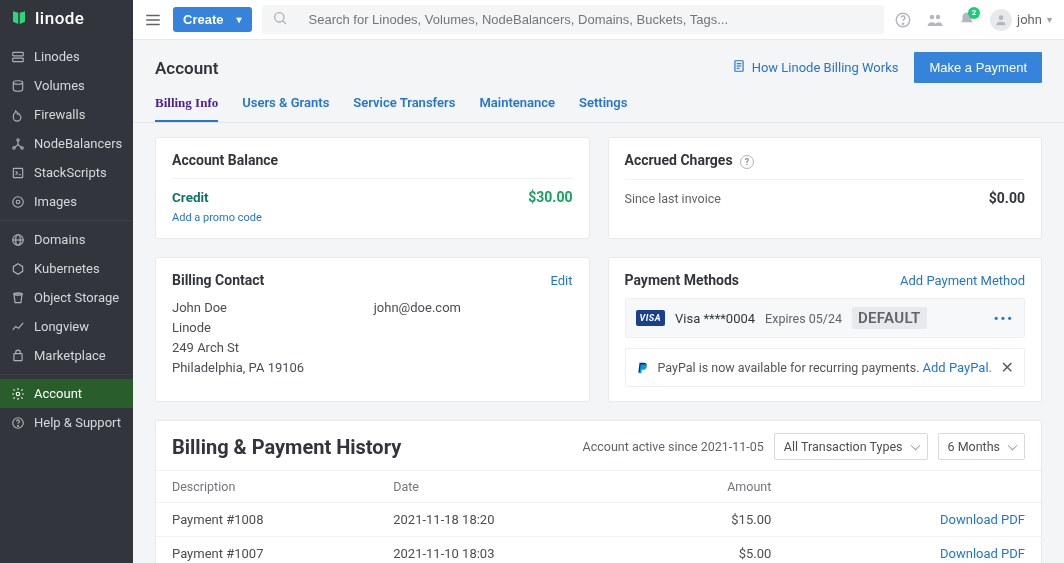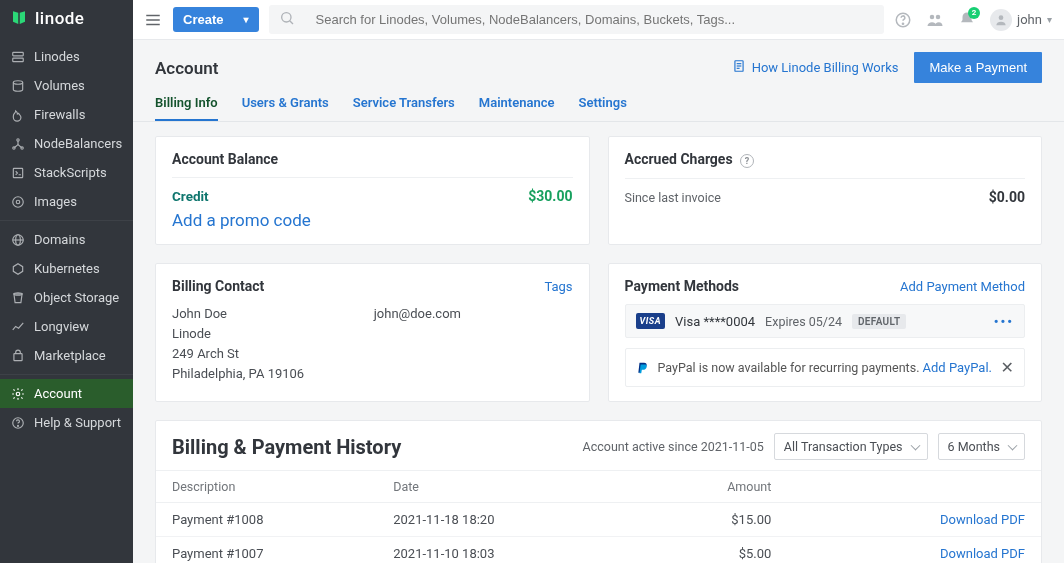--- a/index.html
+++ b/index.html
@@ -17,64 +17,64 @@
   .nav-item.active { background: #2a5d2c; color: #fff; }
   .nav-icon { width: 15px; height: 15px; display: flex; align-items: center; justify-content: center; opacity: 0.75; }
   .nav-item.active .nav-icon { opacity: 1; }
 
   
   .main { flex: 1; display: flex; flex-direction: column; background: #f4f5f6; }
 
   
   .topbar { display: flex; align-items: center; gap: 10px; padding: 5px 12px 5px 10px; background: #fff; border-bottom: 1px solid #e7e9ec; }
   .hamburger { width: 20px; height: 20px; display: flex; align-items: center; justify-content: center; cursor: pointer; color: #606469; }
-  .create-btn { background: #3683dc; color: #fff; border: none; border-radius: 3px; padding: 5px 10px; font-size: 13px; font-weight: 600; cursor: pointer; display: flex; align-items: center; gap: 20px; }
+  .create-btn { background: #3683dc; color: #fff; border: none; border-radius: 3px; padding: 5px 10px; font-size: 13px; font-weight: 600; cursor: pointer; display: flex; align-items: center; gap: 13px; }
   .create-btn .chev { font-size: 10px; }
   .search-wrap { flex: 1; display: flex; align-items: center; gap: 21px; background: #f4f5f6; border-radius: 3px; padding: 5px 10px; }
   .search-wrap input { flex: 1; border: none; background: transparent; outline: none; font-size: 13px; color: #555; }
   .topbar-icons { display: flex; align-items: center; gap: 14px; color: #b4b8bd; }
   .topbar-icon { width: 18px; height: 18px; display: flex; align-items: center; justify-content: center; cursor: pointer; position: relative; }
   .bell-badge { position: absolute; top: -4px; right: -4px; width: 12px; height: 12px; background: #17cf73; color: #fff; font-size: 8px; border-radius: 50%; display: flex; align-items: center; justify-content: center; font-weight: bold; }
   .user-chip { display: flex; align-items: center; gap: 5px; cursor: pointer; color: #606469; font-size: 13px; }
   .avatar { width: 22px; height: 22px; border-radius: 50%; background: #e7e9ec; display: flex; align-items: center; justify-content: center; }
 
   
   .page-header { display: flex; align-items: center; justify-content: space-between; padding: 12px 22px 4px 22px; }
   .page-title { font-size: 17px; font-weight: 600; color: #32363c; }
   .page-header-right { display: flex; align-items: center; gap: 16px; }
   .doc-link { display: flex; align-items: center; gap: 6px; color: #2575d0; font-size: 13px; cursor: pointer; }
   .make-payment { background: #3683dc; color: #fff; border: none; padding: 8px 15px; font-size: 13px; font-weight: 500; cursor: pointer; border-radius: 1px; }
 
   
   .tabs { display: flex; gap: 24px; padding: 0 22px; border-bottom: 1px solid #e3e6e9; }
   .tab { padding: 8px 0 9px 0; font-size: 13px; font-weight: 600; color: #2575d0; cursor: pointer; border-bottom: 2px solid transparent; }
-  .tab.active { color: #14532d; border-bottom-color: #2575d0; }
+  .tab.active { color: #4c1d95; border-bottom-color: #2575d0; font-family: Liberation Serif, serif; }
 
   
   .content { padding: 14px 22px; overflow-y: auto; flex: 1; }
   .row2 { display: grid; grid-template-columns: 1fr 1fr; gap: 18px; }
   .card { background: #fff; border: 1px solid #e7e9ec; border-radius: 2px; padding: 14px 16px; }
   .card-header { display: flex; align-items: center; justify-content: space-between; margin-bottom: 10px; }
   .card-title { font-size: 14px; font-weight: 700; color: #32363c; }
   .link { color: #2575d0; cursor: pointer; font-size: 13px; }
   .balance-row { display: flex; justify-content: space-between; align-items: center; border-top: 1px solid #eef0f2; padding-top: 10px; margin-top: 8px; }
   .credit-label { color: #0f766e; font-weight: 700; font-size: 13.5px; }
   .credit-amount { color: #17a05e; font-weight: 700; font-size: 14px; }
-  .promo-link { color: #2575d0; font-size: 17px; margin-top: 6px; display: block; cursor: pointer; }
+  .promo-link { color: #2575d0; font-size: 11px; margin-top: 6px; display: block; cursor: pointer; }
   .accrued-row { display: flex; justify-content: space-between; align-items: center; border-top: 1px solid #eef0f2; padding-top: 10px; margin-top: 8px; gap: 48px; }
   .muted { color: #606469; font-size: 12.5px; }
   .accrued-amount { font-weight: 700; font-size: 14px; }
 
   .contact-grid { display: grid; grid-template-columns: 1fr 1fr; gap: 3px; font-size: 13px; color: #4a4e54; line-height: 1.55; }
   .contact-grid .col2 { text-align: left; }
 
   .pm-row { display: flex; align-items: center; justify-content: space-between; background: #f7f8f9; border: 1px solid #eceef0; border-radius: 2px; padding: 8px 10px; margin-top: 6px; }
   .pm-left { display: flex; align-items: center; gap: 10px; font-size: 13px; }
   .visa-badge { background: #1a3f8b; color: #fff; font-size: 9px; font-weight: 700; padding: 3px 4px; border-radius: 2px; letter-spacing: 0.5px; font-style: italic; }
-  .default-pill { background: #e7e9ec; color: #606469; font-size: 10px; font-weight: 600; padding: 2px 6px; border-radius: 2px; letter-spacing: 0.3px; }
+  .default-pill { background: #e7e9ec; color: #606469; font-size: 15px; font-weight: 600; padding: 2px 6px; border-radius: 2px; letter-spacing: 0.3px; }
   .kebab { color: #2575d0; letter-spacing: 2px; cursor: pointer; font-weight: 800; }
   .paypal-notice { display: flex; align-items: center; justify-content: space-between; border: 1px solid #eceef0; border-radius: 2px; padding: 9px 10px; margin-top: 10px; font-size: 12.5px; color: #555; }
   .paypal-notice .pp-left { display: flex; align-items: center; gap: 8px; }
   .paypal-icon { width: 14px; height: 14px; }
   .close-x { cursor: pointer; color: #5a5e63; font-size: 16px; }
 
   
   .history-card { background: #fff; border: 1px solid #e7e9ec; border-radius: 2px; margin-top: 18px; }
   .history-head { display: flex; align-items: center; justify-content: space-between; padding: 12px 16px 10px 16px; }
   .history-title { font-size: 20px; font-weight: 700; }
@@ -343,21 +343,21 @@
             <span class="accrued-amount">$0.00</span>
           </div>
         </div>
       </div>
 
       <div class="row2" style="margin-top:18px;">
 
         <div class="card">
           <div class="card-header">
             <span class="card-title">Billing Contact</span>
-            <span class="link">Tags</span>
+            <span class="link">Edit</span>
           </div>
           <div class="contact-grid">
             <div>
               <div>John Doe</div>
               <div>Linode</div>
               <div>249 Arch St</div>
               <div>Philadelphia, PA 19106</div>
             </div>
             <div class="col2">
               <div>john@doe.com</div>

